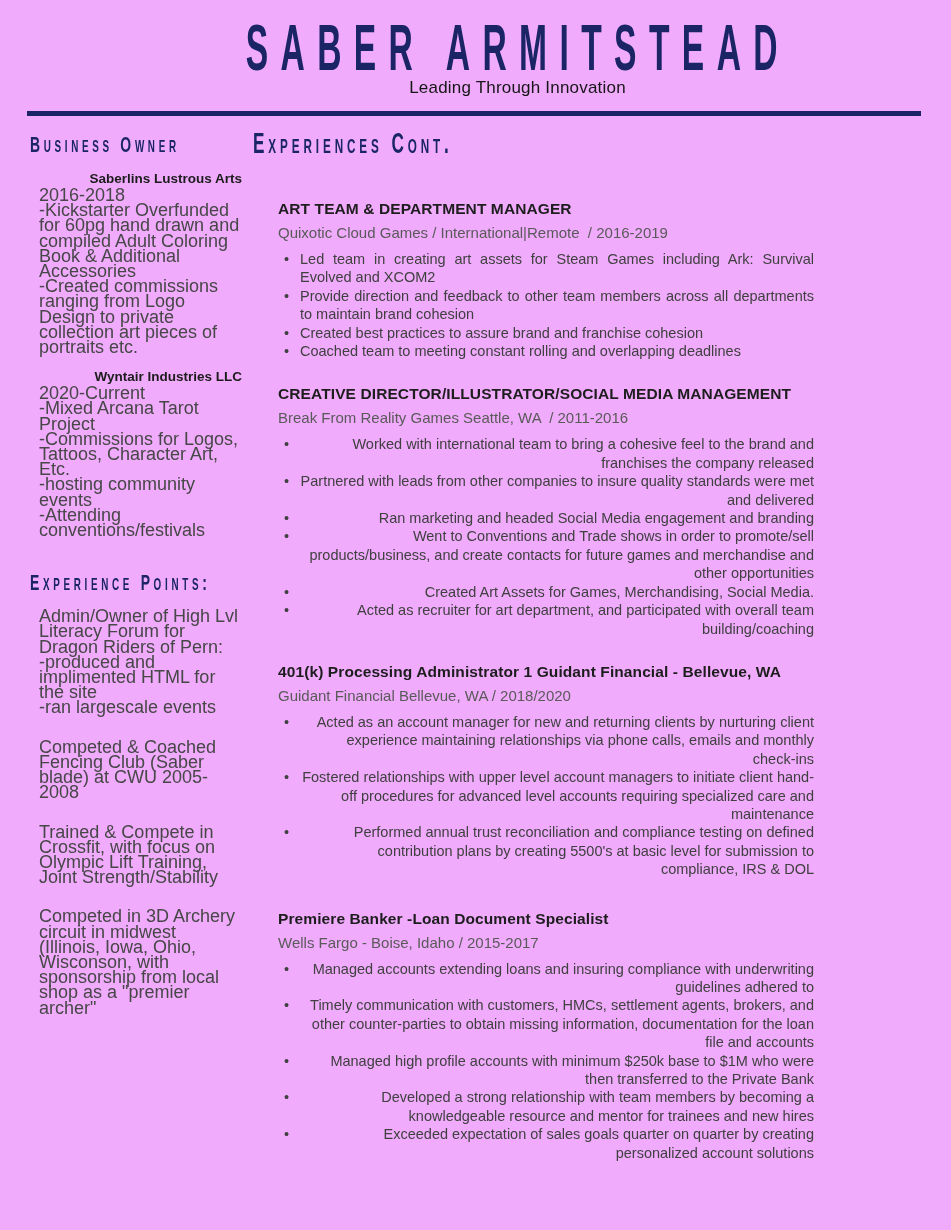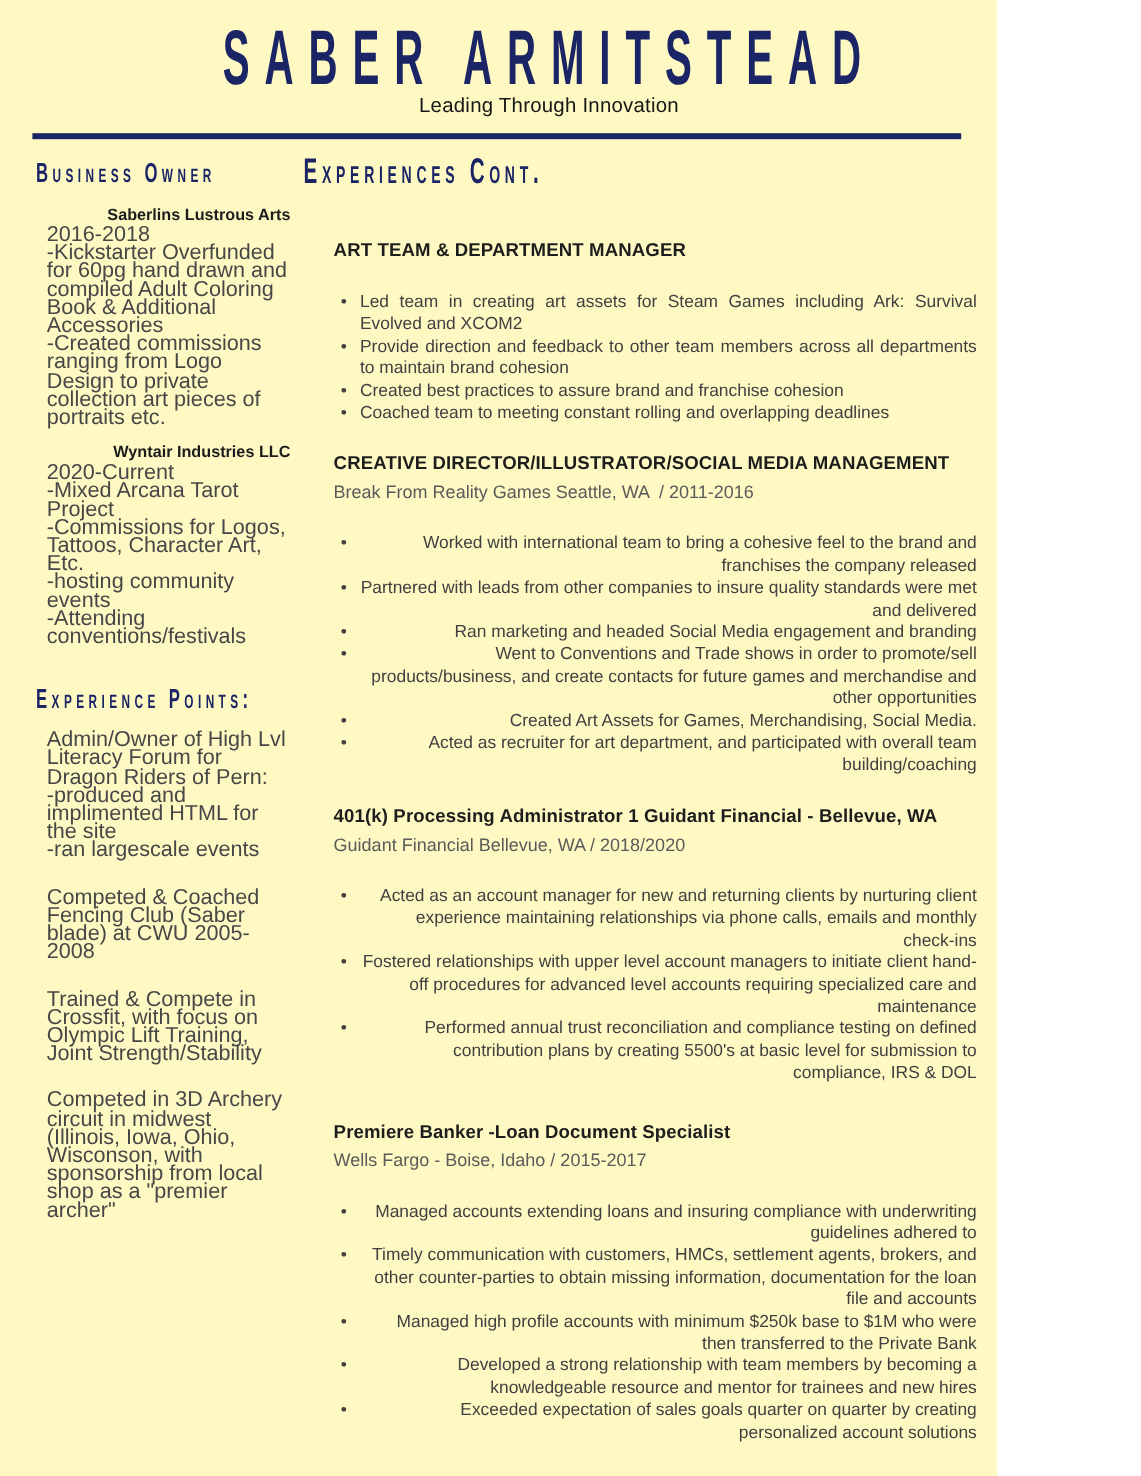--- a/index.html
+++ b/index.html
@@ -3,21 +3,21 @@
 <meta charset="utf-8">
 <style>
   * { margin: 0; padding: 0; box-sizing: border-box; }
   html, body { background: #ffffff; }
   body {
     width: 951px; height: 1230px;
     font-family: "Liberation Sans", "DejaVu Sans", sans-serif;
     color: #3f3f3f;
     overflow: hidden;
   }
-  .page { width: 831px; height: 1230px; background: #fef9c3; position: relative; }
+  .page { width: 951px; height: 1230px; background: #f0abfc; position: relative; }
 
   
   .header { text-align: center; padding-top: 16px; }
   .header-inner { transform: translateX(42px); }
   .name {
     display: inline-block;
     font-size: 46px; font-weight: 700;
     letter-spacing: 17px;
     color: #1b2566;
     transform: scale(0.73, 1.40);
@@ -75,21 +75,21 @@
   .job + .job { margin-top: 24px; }
   .job:last-child { margin-top: 30px; }
   .job-title {
     font-size: 15.5px; font-weight: 700; color: #1d1d1d;
     line-height: 20px; letter-spacing: 0.1px;
   }
   .job-meta {
     font-size: 15px; color: #5a5a5a; line-height: 19px;
     margin-top: 4px; white-space: pre-wrap;
   }
-  .job-bullets { list-style: none; margin-top: 24px; }
+  .job-bullets { list-style: none; margin-top: 8px; }
   .job-bullets li {
     position: relative;
     padding-left: 22px;
     font-size: 14.5px; color: #404040;
     line-height: 18.4px;
     max-width: 536px;
     text-align: right;
   }
   .job-bullets li::before {
     content: "\2022";
@@ -155,20 +155,21 @@
               <div class="side-line">Competed in 3D Archery circuit in midwest (Illinois, Iowa, Ohio, Wisconson, with sponsorship from local shop as a "premier archer"</div>
             </div>
 </div>
   </section>
 </aside>
     <main class="main">
       <h2 class="sc-heading">Experiences Cont.</h2>
       <div class="jobs" id="jobs">
   <section class="job">
     <h3 class="job-title">ART TEAM &amp; DEPARTMENT MANAGER</h3>
+    <div class="job-meta">Quixotic Cloud Games / International|Remote  / 2016-2019</div>
     <ul class="job-bullets justify">
               <li>Led team in creating art assets for Steam Games including Ark: Survival Evolved and XCOM2</li>
               <li>Provide direction and feedback to other team members across all departments to maintain brand cohesion</li>
               <li>Created best practices to assure brand and franchise cohesion</li>
               <li>Coached team to meeting constant rolling and overlapping deadlines</li>
             </ul>
   </section>
 
   <section class="job">
     <h3 class="job-title">CREATIVE DIRECTOR/ILLUSTRATOR/SOCIAL MEDIA MANAGEMENT</h3>

